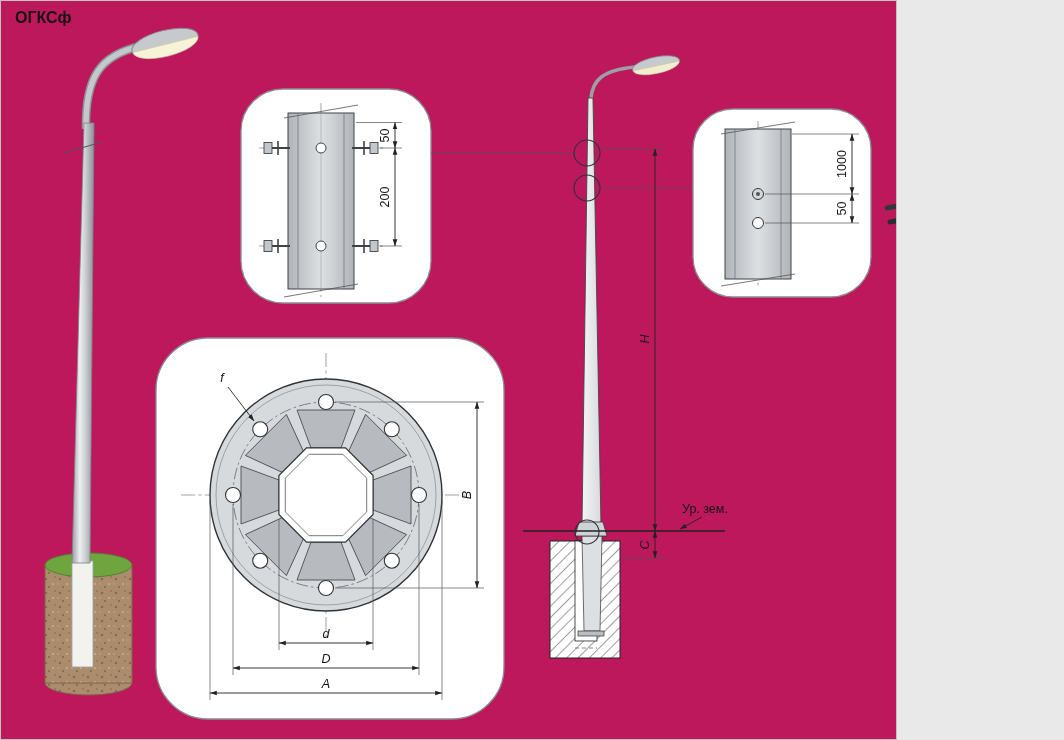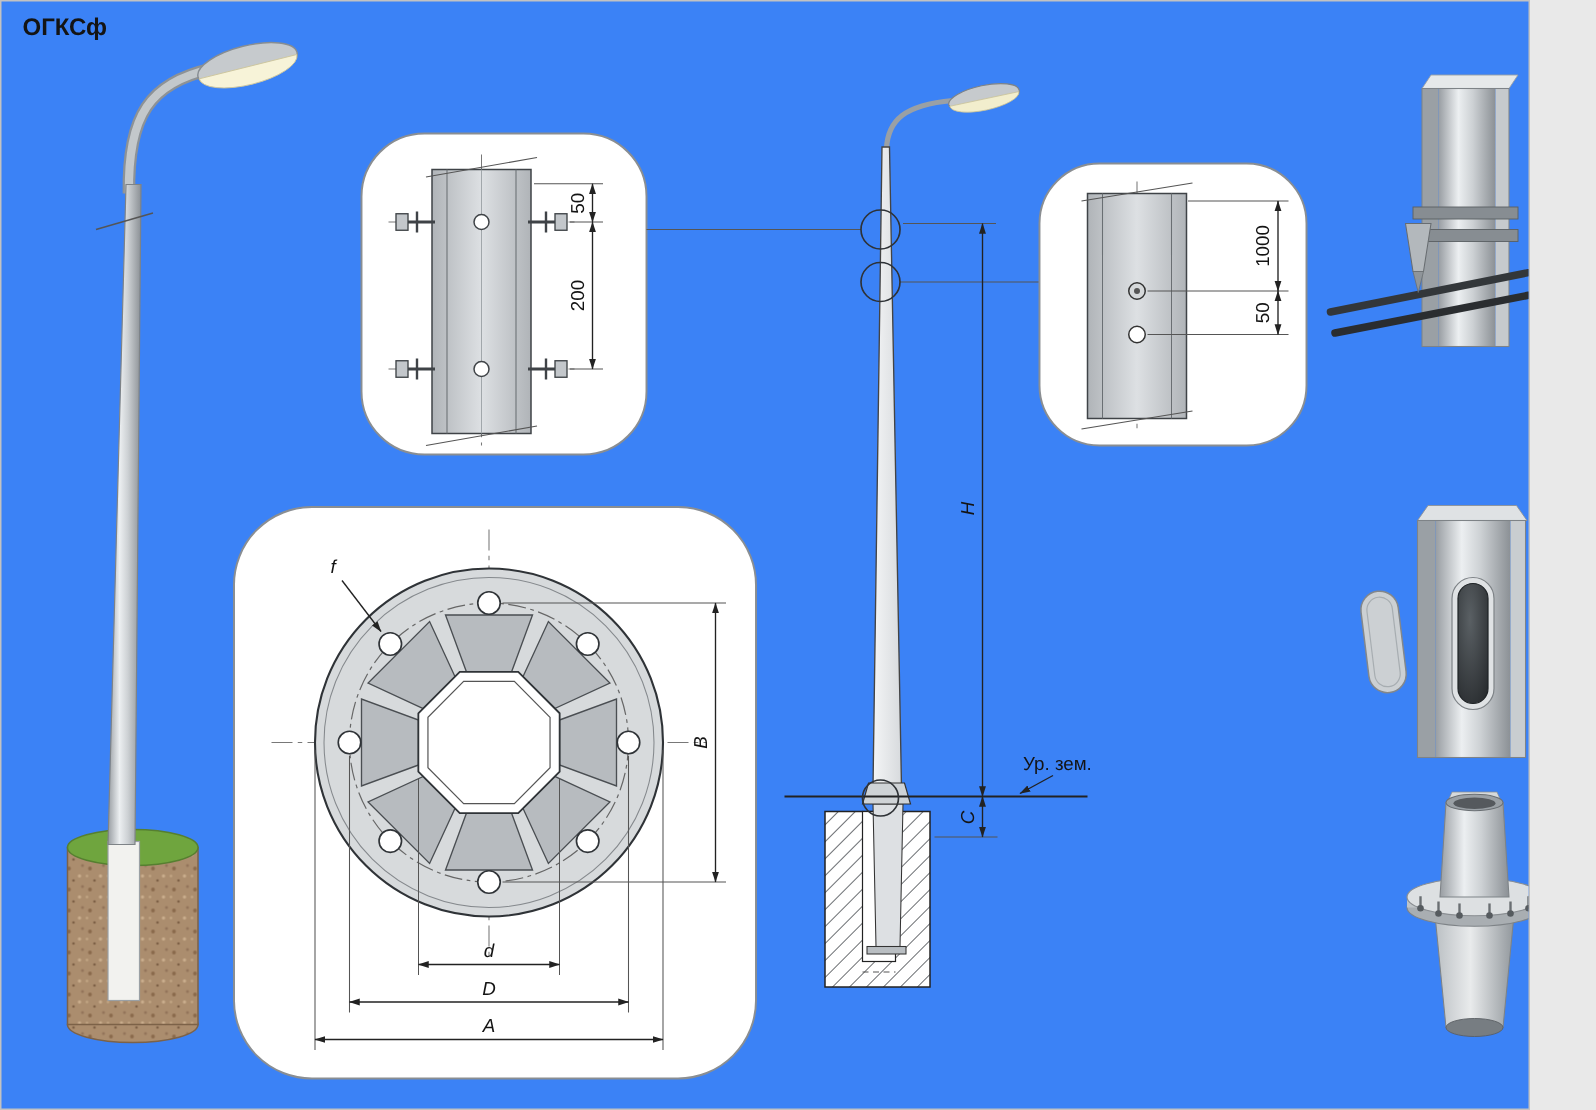--- a/index.html
+++ b/index.html
@@ -1,17 +1,17 @@
 <!DOCTYPE html>
 <html><head>
 <meta charset="utf-8">
 <style>
   body{margin:0;background:#e9e9e9;}
   .screen{
-    width:1020px;height:740px;background:#3b82f6;
+    width:897px;height:740px;background:#be185d;
     border:1px solid #c2c2c2;box-sizing:border-box;
     font-family:"Liberation Sans",sans-serif;position:relative;overflow:hidden;
   }
   svg{display:block;}
   svg text{fill:#141414;font-family:"Liberation Sans",sans-serif;}
   .title{font-size:16px;font-weight:700;}
   .dim{font-size:12.5px;}
   .it{font-style:italic;}
   .ext{stroke:#555;stroke-width:0.7;fill:none;}
   .dimline{stroke:#222;stroke-width:0.9;fill:none;}

